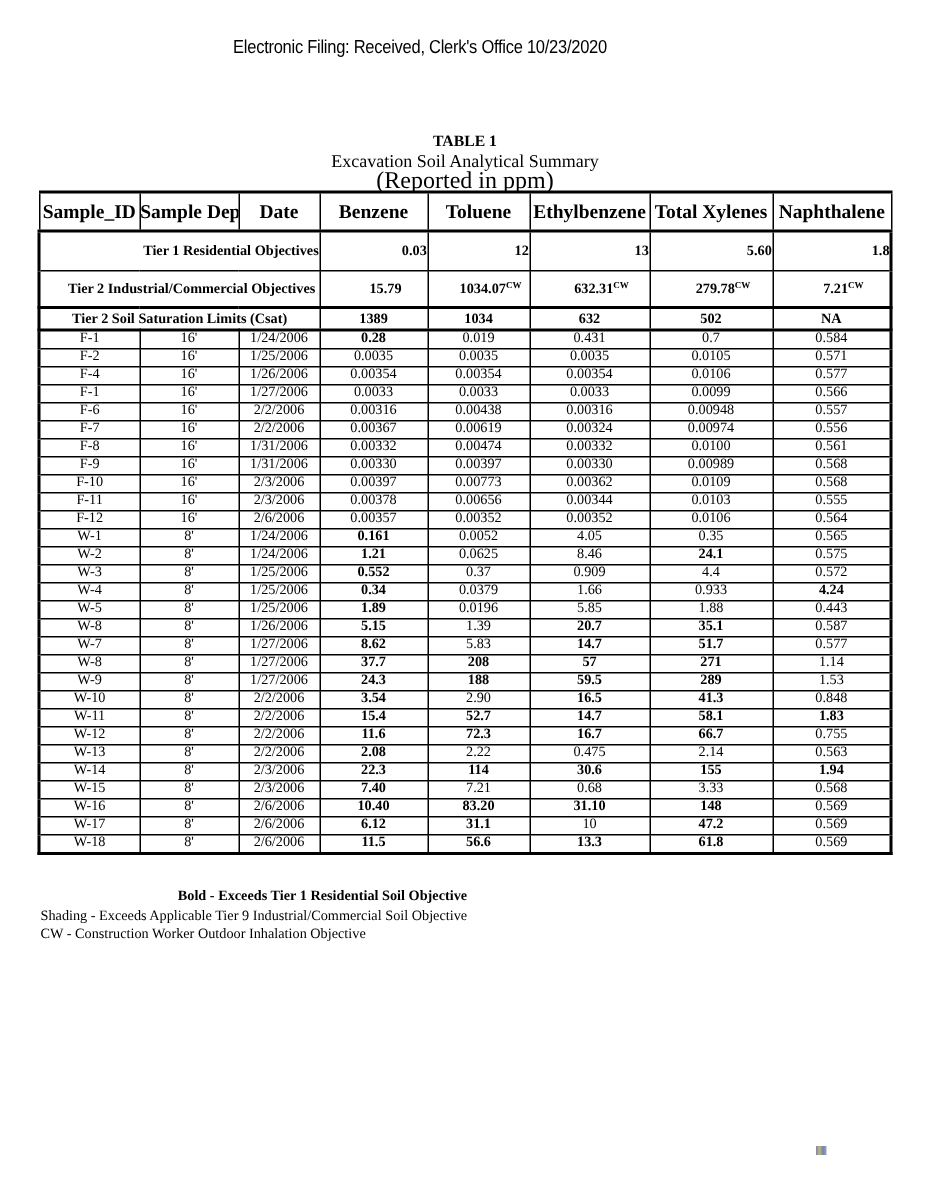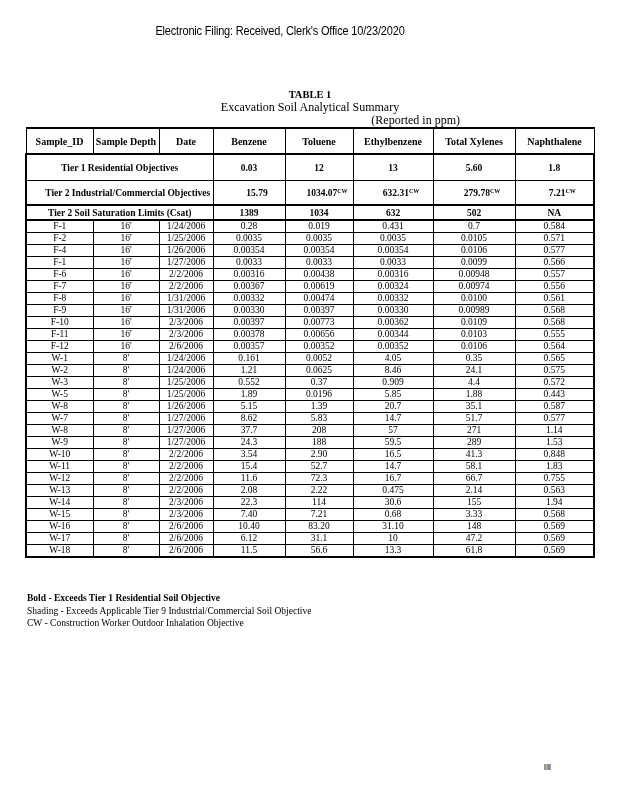--- a/index.html
+++ b/index.html
@@ -1,36 +1,36 @@
 <!DOCTYPE html>
 <html><head>
 <meta charset="utf-8">
 <style>
   html, body { margin: 0; padding: 0; background: #ffffff; }
   body { width: 618px; height: 800px; position: relative; overflow: hidden; font-family: "Liberation Serif", serif; color: #000; }
   .filing { position: absolute; top: 24px; left: 0; width: 560px; text-align: center; font-family: "Liberation Sans", sans-serif; font-size: 12.5px; letter-spacing: -0.2px; transform: scaleX(0.88); transform-origin: 280px 0; }
   .title-block { position: absolute; top: 88px; left: 160px; width: 300px; text-align: center; line-height: 13px; }
   .title-block .t1 { font-weight: bold; font-size: 10.5px; }
   .title-block .t2 { font-size: 12px; }
-  .title-block .t3 { font-size: 12px; text-align: right; }
+  .title-block .t3 { font-size: 16px; }
   table.summary { position: absolute; top: 127px; left: 25px; width: 568px; border-collapse: collapse; table-layout: fixed; font-size: 9.5px; }
   table.summary td, table.summary th { border: 1px solid #000; text-align: center; padding: 0; overflow: hidden; white-space: nowrap; }
-  table.summary tr.hdr th { height: 24px; font-weight: bold; font-size: 10px; border-width: 2px 1px 2px 1px; }
+  table.summary tr.hdr th { height: 24px; font-weight: bold; font-size: 13px; border-width: 2px 1px 2px 1px; }
   table.summary th:first-child, table.summary td:first-child { border-left-width: 2px; }
   table.summary th:last-child, table.summary td:last-child { border-right-width: 2px; }
   table.summary tr.obj td { font-weight: bold; font-size: 9.5px; }
-  table.summary tr.tier1 td { height: 25px; }
+  table.summary tr.tier1 td { height: 25px; text-align: right; }
   table.summary tr.tier2 td { height: 23px; border-bottom-width: 2px; padding-left: 16px; }
   table.summary tr.csat td { height: 13px; border-bottom-width: 2px; }
   table.summary tr.data td { height: 11px; line-height: 11px; font-size: 9.5px; }
   table.summary tr.data:last-child td { border-bottom-width: 2px; margin-top: 44px; }
-  .b { font-weight: normal; }
+  .b { font-weight: bold; }
   sup { font-size: 6px; vertical-align: top; line-height: 6px; }
   .notes { position: absolute; top: 592px; left: 27px; font-size: 9.5px; line-height: 12.5px; }
-  .notes .bold { font-weight: bold; }
+  .notes .bold { font-weight: bold; text-align: right; }
   .pg-mark { position: absolute; top: 764px; left: 544px; width: 7px; height: 6px; background: linear-gradient(90deg, #7a8aa0, #c9b27a, #6f85b0, #9aa4b8); }
 </style>
 </head>
 <body>
 
 <div class="filing">Electronic Filing: Received, Clerk's Office 10/23/2020</div>
 
 <div class="title-block">
   <div class="t1">TABLE 1</div>
   <div class="t2">Excavation Soil Analytical Summary</div>
@@ -219,20 +219,30 @@
         <td>W-3</td>
         <td>8'</td>
         <td>1/25/2006</td>
         <td class="b">0.552</td>
         <td>0.37</td>
         <td>0.909</td>
         <td>4.4</td>
         <td>0.572</td>
       </tr>
       <tr class="data">
+        <td>W-4</td>
+        <td>8'</td>
+        <td>1/25/2006</td>
+        <td class="b">0.34</td>
+        <td>0.0379</td>
+        <td>1.66</td>
+        <td>0.933</td>
+        <td class="b">4.24</td>
+      </tr>
+      <tr class="data">
         <td>W-5</td>
         <td>8'</td>
         <td>1/25/2006</td>
         <td class="b">1.89</td>
         <td>0.0196</td>
         <td>5.85</td>
         <td>1.88</td>
         <td>0.443</td>
       </tr>
       <tr class="data">

